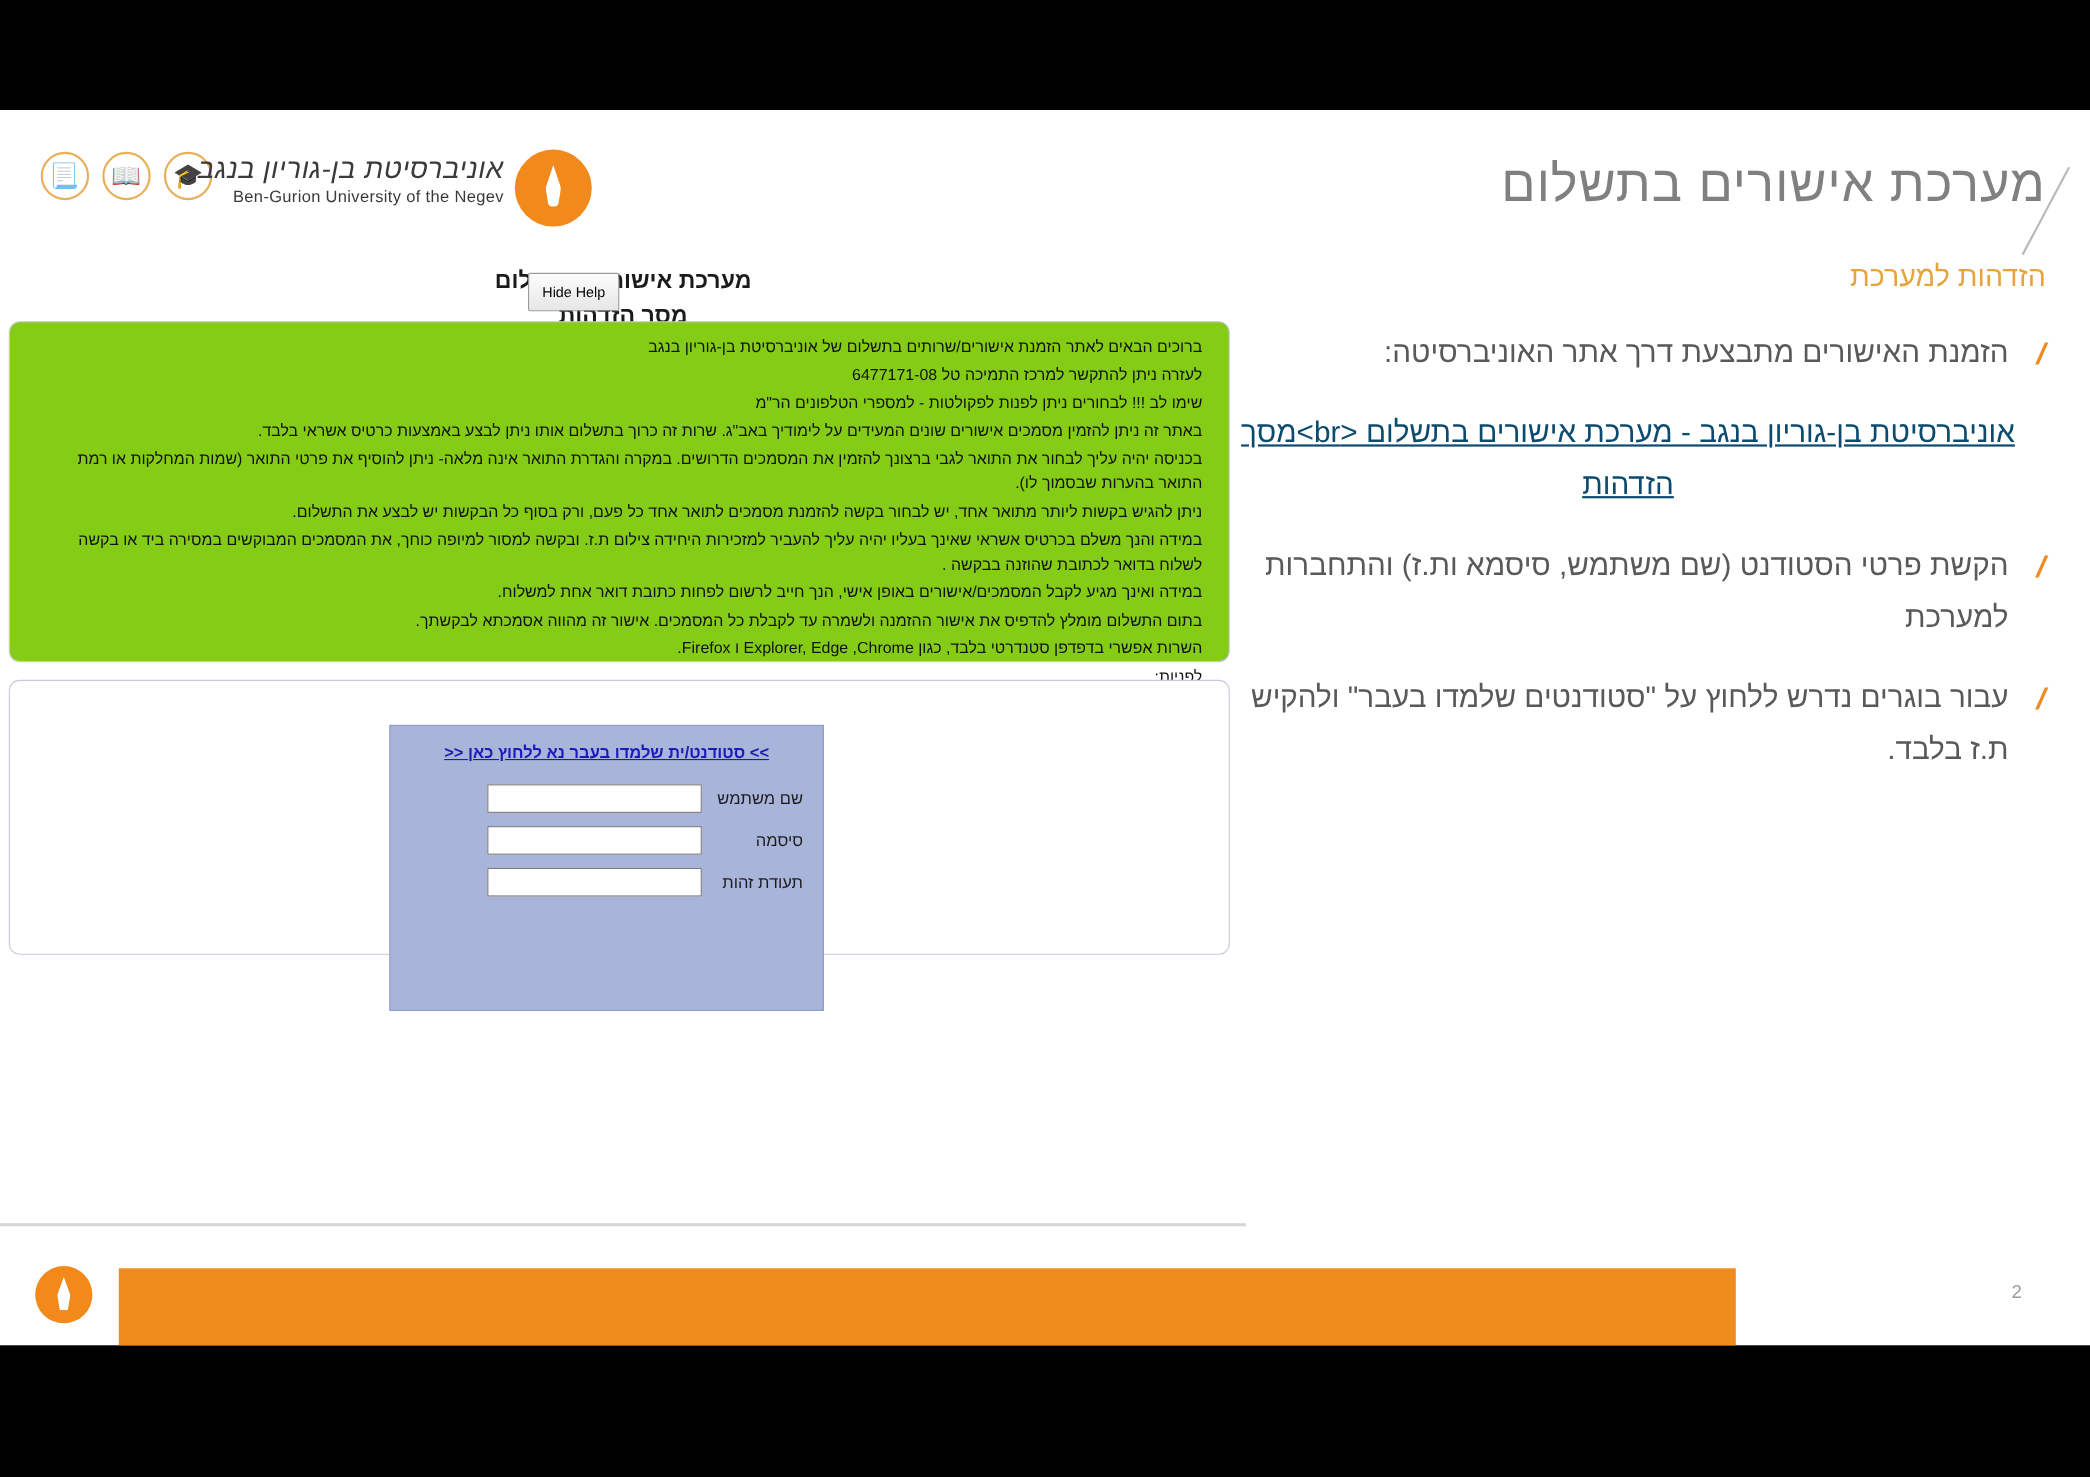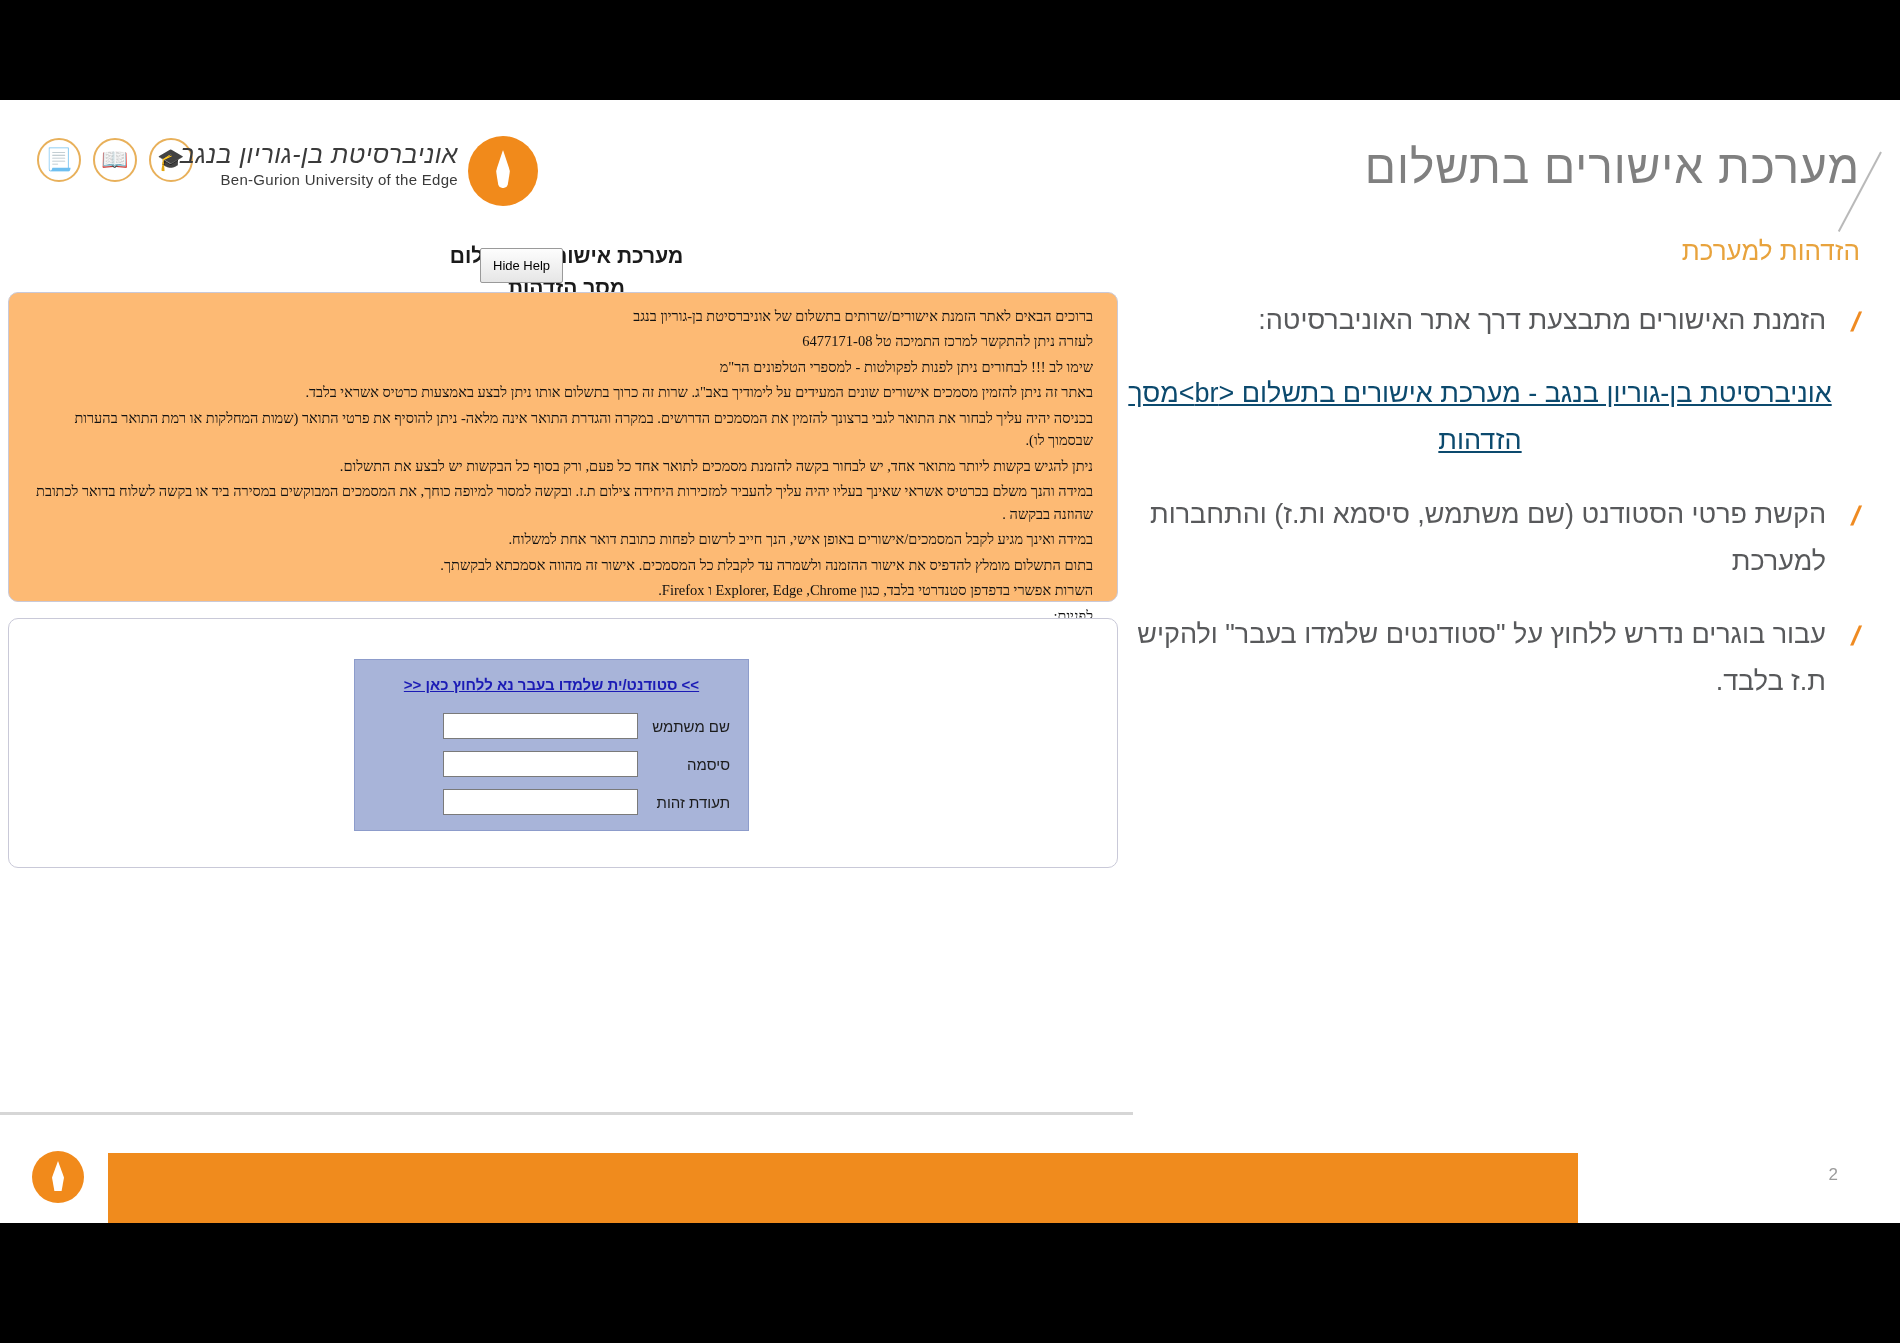--- a/index.html
+++ b/index.html
@@ -199,27 +199,26 @@
     border-radius: 2px;
   }
 
   
   .help-box {
     position: absolute;
     left: 8px;
     top: 192px;
     width: 1110px;
     height: 310px;
-    background: #fdba74;
+    background: #84cc16;
     border: 1px solid #c9c9d8;
     border-radius: 10px;
     padding: 12px 24px 10px 24px;
     direction: rtl;
     text-align: right;
-    font-family: Liberation Serif, serif;
   }
   .help-box p {
     margin: 0 0 3px 0;
     font-size: 14.5px;
     line-height: 1.55;
     color: #111;
     text-align: right;
   }
   .help-box .contacts p { margin: 0; line-height: 1.5; }
   .help-box a {
@@ -236,21 +235,21 @@
     height: 250px;
     background: #ffffff;
     border: 1px solid #c9c9d8;
     border-radius: 10px;
   }
   .login-card {
     position: absolute;
     left: 345px;
     top: 40px;
     width: 395px;
-    height: 172px;
+    height: 260px;
     background: #a8b4d9;
     border: 1px solid #8d9ccb;
     padding-top: 16px;
   }
   .login-card .top-link {
     display: block;
     text-align: center;
     font-size: 15px;
     font-weight: 700;
     color: #1b1bb5;
@@ -327,21 +326,21 @@
     <div class="shot-inner">
 
       <div class="logo-row">
         <div class="logo-icons">
           <div class="logo-icon">🎓</div>
           <div class="logo-icon">📖</div>
           <div class="logo-icon">📃</div>
         </div>
         <div class="logo-text">
           <div class="heb">אוניברסיטת בן-גוריון בנגב</div>
-          <div class="eng">Ben-Gurion University of the Edge</div>
+          <div class="eng">Ben-Gurion University of the Negev</div>
         </div>
         <div class="logo-flame"></div>
       </div>
 
       <div class="page-heading">
         <div>מערכת אישורים בתשלום</div>
         <div>מסך הזדהות</div>
       </div>
 
       <div class="hide-help">Hide Help</div>

